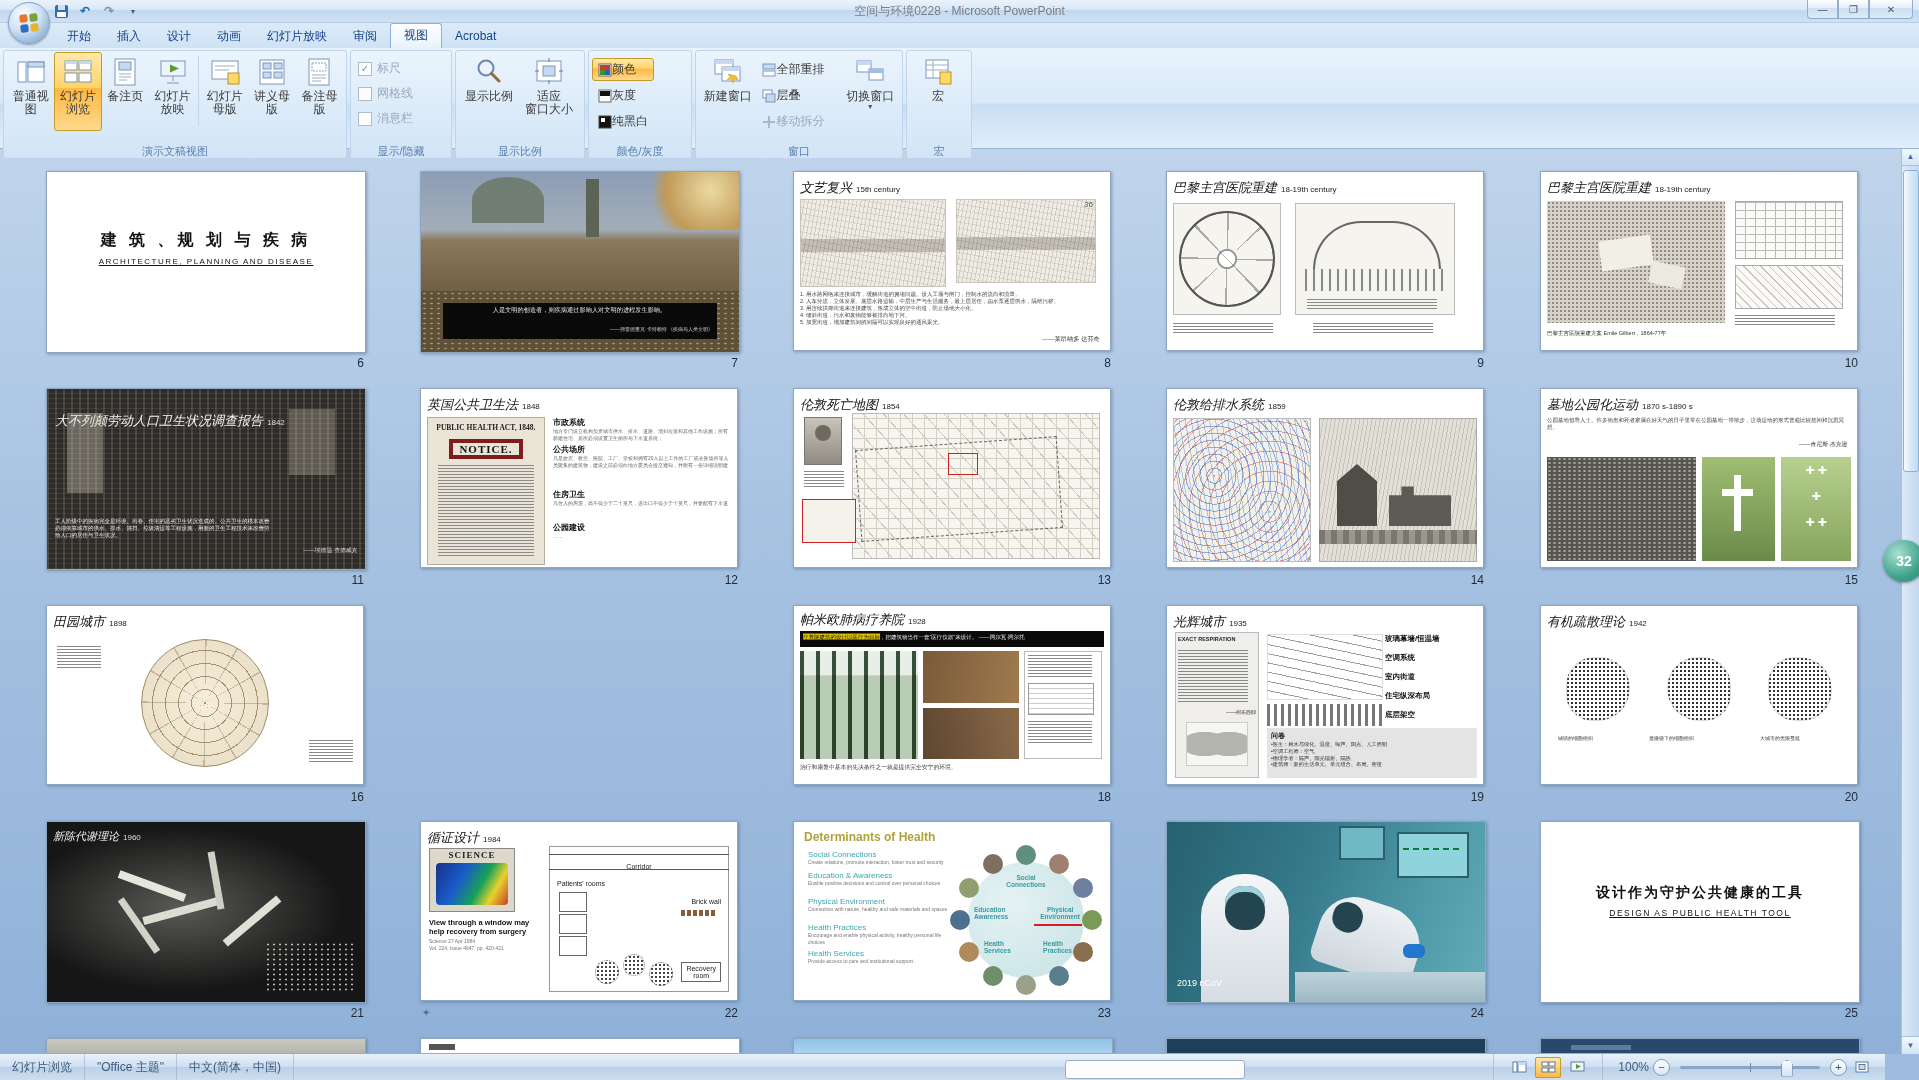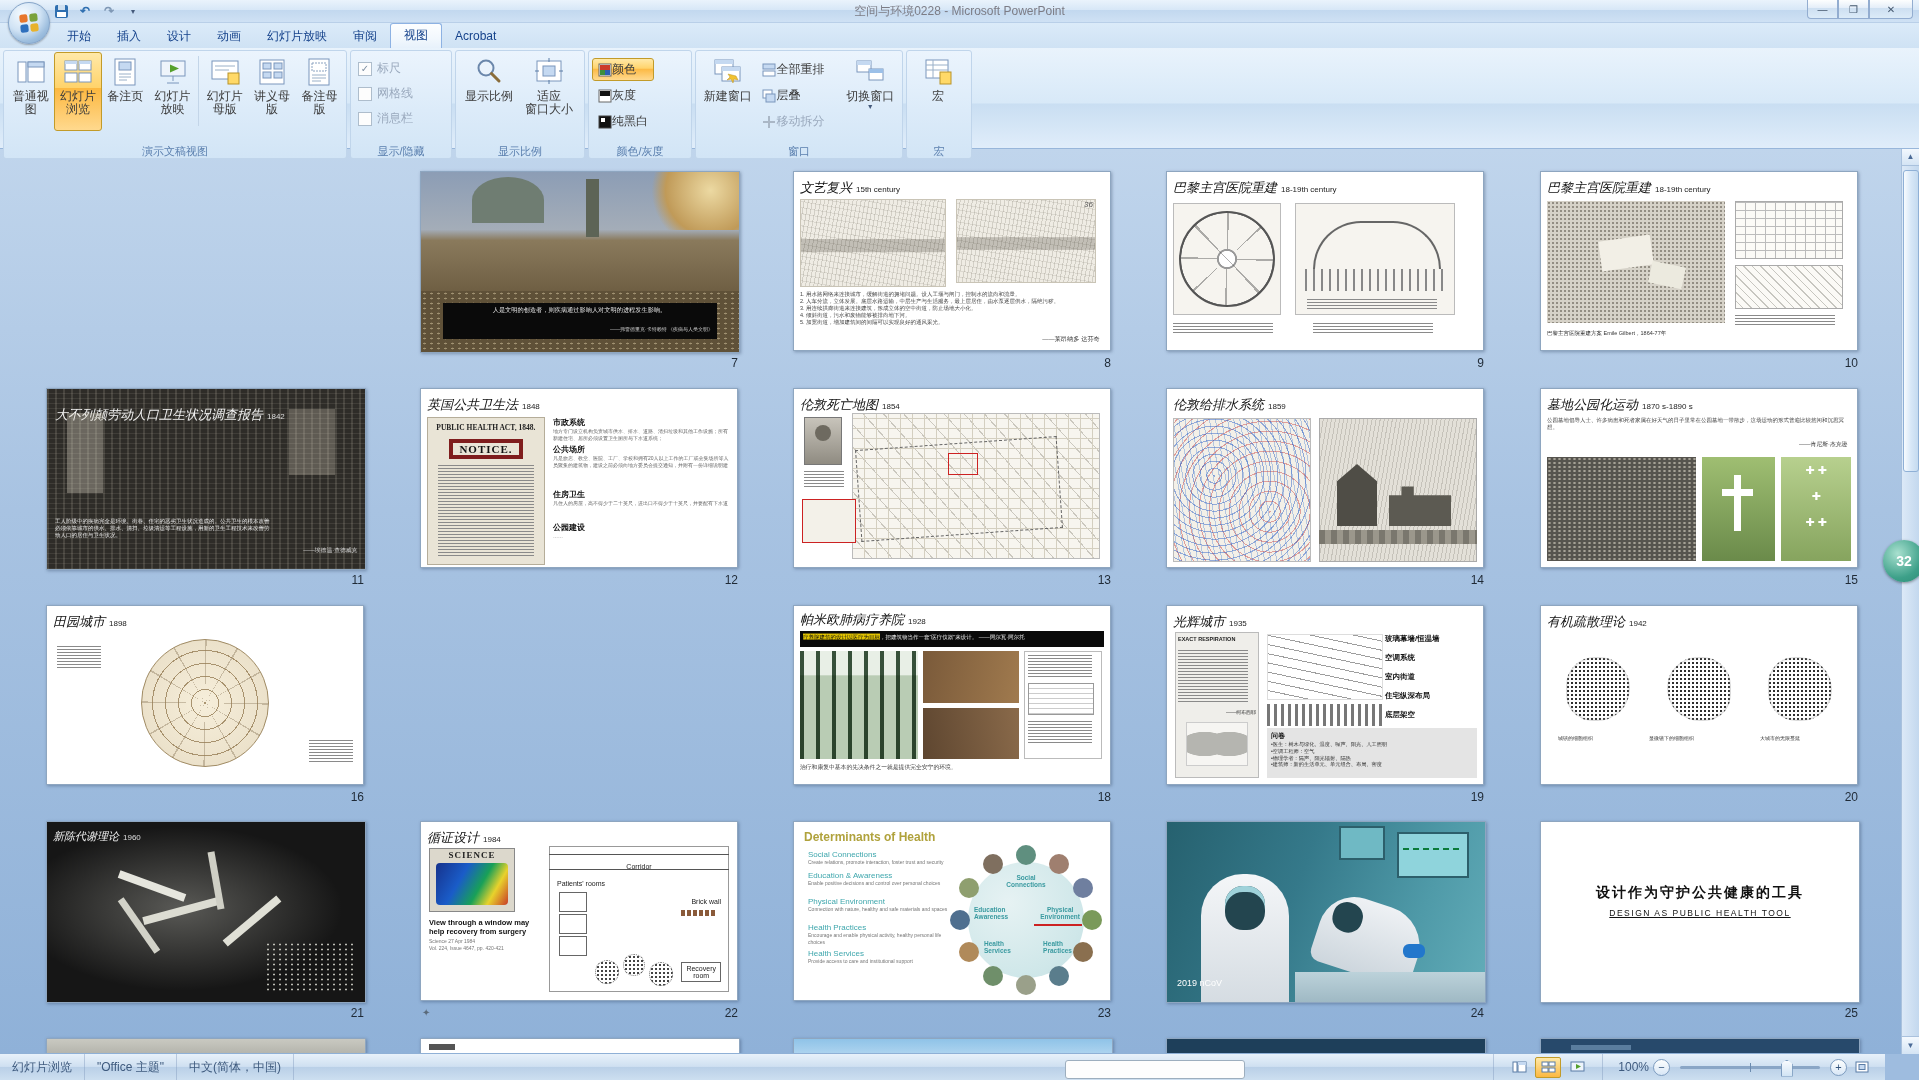--- a/index.html
+++ b/index.html
@@ -334,20 +334,29 @@
           <rect x="18" y="16" width="11" height="12" fill="#ffd968" stroke="#b8932a"></rect>
         </svg>
       <span class="lbl">宏</span>
     </div>
     <div class="glabel">宏</div>
   </div>
 </div>
 
 <div class="stage">
 
+  <div class="cell" style="left:46px;top:23px">
+    <div class="thumb">
+      <div style="text-align:center;padding-top:58px">
+        <div style="font-weight:bold;font-size:16px;letter-spacing:4px;color:#111">建 筑 、规 划 与 疾 病</div>
+        <div style="font-size:8px;letter-spacing:1.5px;text-decoration:underline;margin:6px auto 0;max-width:215px;color:#111">ARCHITECTURE, PLANNING AND DISEASE</div>
+      </div>
+    </div>
+    <span class="num">6</span>
+  </div>
 
   <div class="cell" style="left:420px;top:23px">
     <div class="thumb" style="background:#6b5b42">
       <div style="position:absolute;inset:0;background:linear-gradient(#8c9db5 0%,#a4adb8 32%,#8a7a5c 38%,#6b5b40 70%,#57492f 100%)"></div>
       <div style="position:absolute;left:16%;top:3%;width:72px;height:46px;background:#6f7d72;border-radius:50% 50% 0 0"></div>
       <div style="position:absolute;left:52%;top:4%;width:13px;height:58px;background:#5d6456"></div>
       <div style="position:absolute;right:-10px;top:-8px;width:110px;height:66px;background:radial-gradient(circle at 65% 40%,#ecd9a2,#c09a58 55%,transparent 72%)"></div>
       <div style="position:absolute;left:0;right:0;bottom:0;height:34%;background:#5f5138;background-image:radial-gradient(rgba(225,210,170,.5) 1px,transparent 1.6px);background-size:7px 5px"></div>
       <div class="cap" style="left:7%;right:7%;bottom:13px;padding:3px 4px 2px">
         <div class="m" style="transform:scale(.62);width:161%;text-align:center;color:#ececec">人是文明的创造者，则疾病通过影响人对文明的进程发生影响。</div>
@@ -415,21 +424,21 @@
       </div>
       <div class="m" style="transform:scale(.55);width:182%;margin-top:4px;color:#333">巴黎主宫医院重建方案 Emile Gilbert，1864-77年</div>
     </div>
     <span class="num">10</span>
   </div>
 
   <div class="cell" style="left:46px;top:240px">
     <div class="thumb" style="background:#2e2c28;background-image:repeating-linear-gradient(90deg,rgba(205,198,180,.16) 0 2px,transparent 2px 8px),repeating-linear-gradient(0deg,rgba(220,214,198,.10) 0 1px,transparent 1px 5px)">
       <div style="position:absolute;left:20px;top:24px;width:36px;height:80px;background:rgba(222,216,198,.35)"></div>
       <div style="position:absolute;right:30px;top:20px;width:46px;height:66px;background:rgba(222,216,198,.28)"></div>
-      <div style="padding:16px 8px"><span class="stitle" style="color:#f2f2f2">大不列颠劳动人口卫生状况调查报告</span><span class="era" style="color:#ddd">1842</span></div>
+      <div style="padding:22px 8px"><span class="stitle" style="color:#f2f2f2">大不列颠劳动人口卫生状况调查报告</span><span class="era" style="color:#ddd">1842</span></div>
       <div class="m" style="position:absolute;left:8px;right:-80px;bottom:30px;transform:scale(.55);transform-origin:0 100%;color:#e8e8e8">工人阶级中的疾病完全是环境、街巷、住宅的恶劣卫生状况造成的。公共卫生的根本改善必须依靠城市的供水、排水、清扫、垃圾清运等工程设施，用新的卫生工程技术来改善劳动人口的居住与卫生状况。</div>
       <div style="position:absolute;right:8px;bottom:12px"><span class="m" style="display:inline-block;transform:scale(.58);transform-origin:100% 50%;color:#ddd">——埃德温·查德威克</span></div>
     </div>
     <span class="num">11</span>
   </div>
 
   <div class="cell" style="left:420px;top:240px">
     <div class="thumb" style="padding:6px;box-sizing:border-box">
       <div><span class="stitle">英国公共卫生法</span><span class="era">1848</span></div>
       <div style="display:flex;gap:8px;margin-top:3px">

